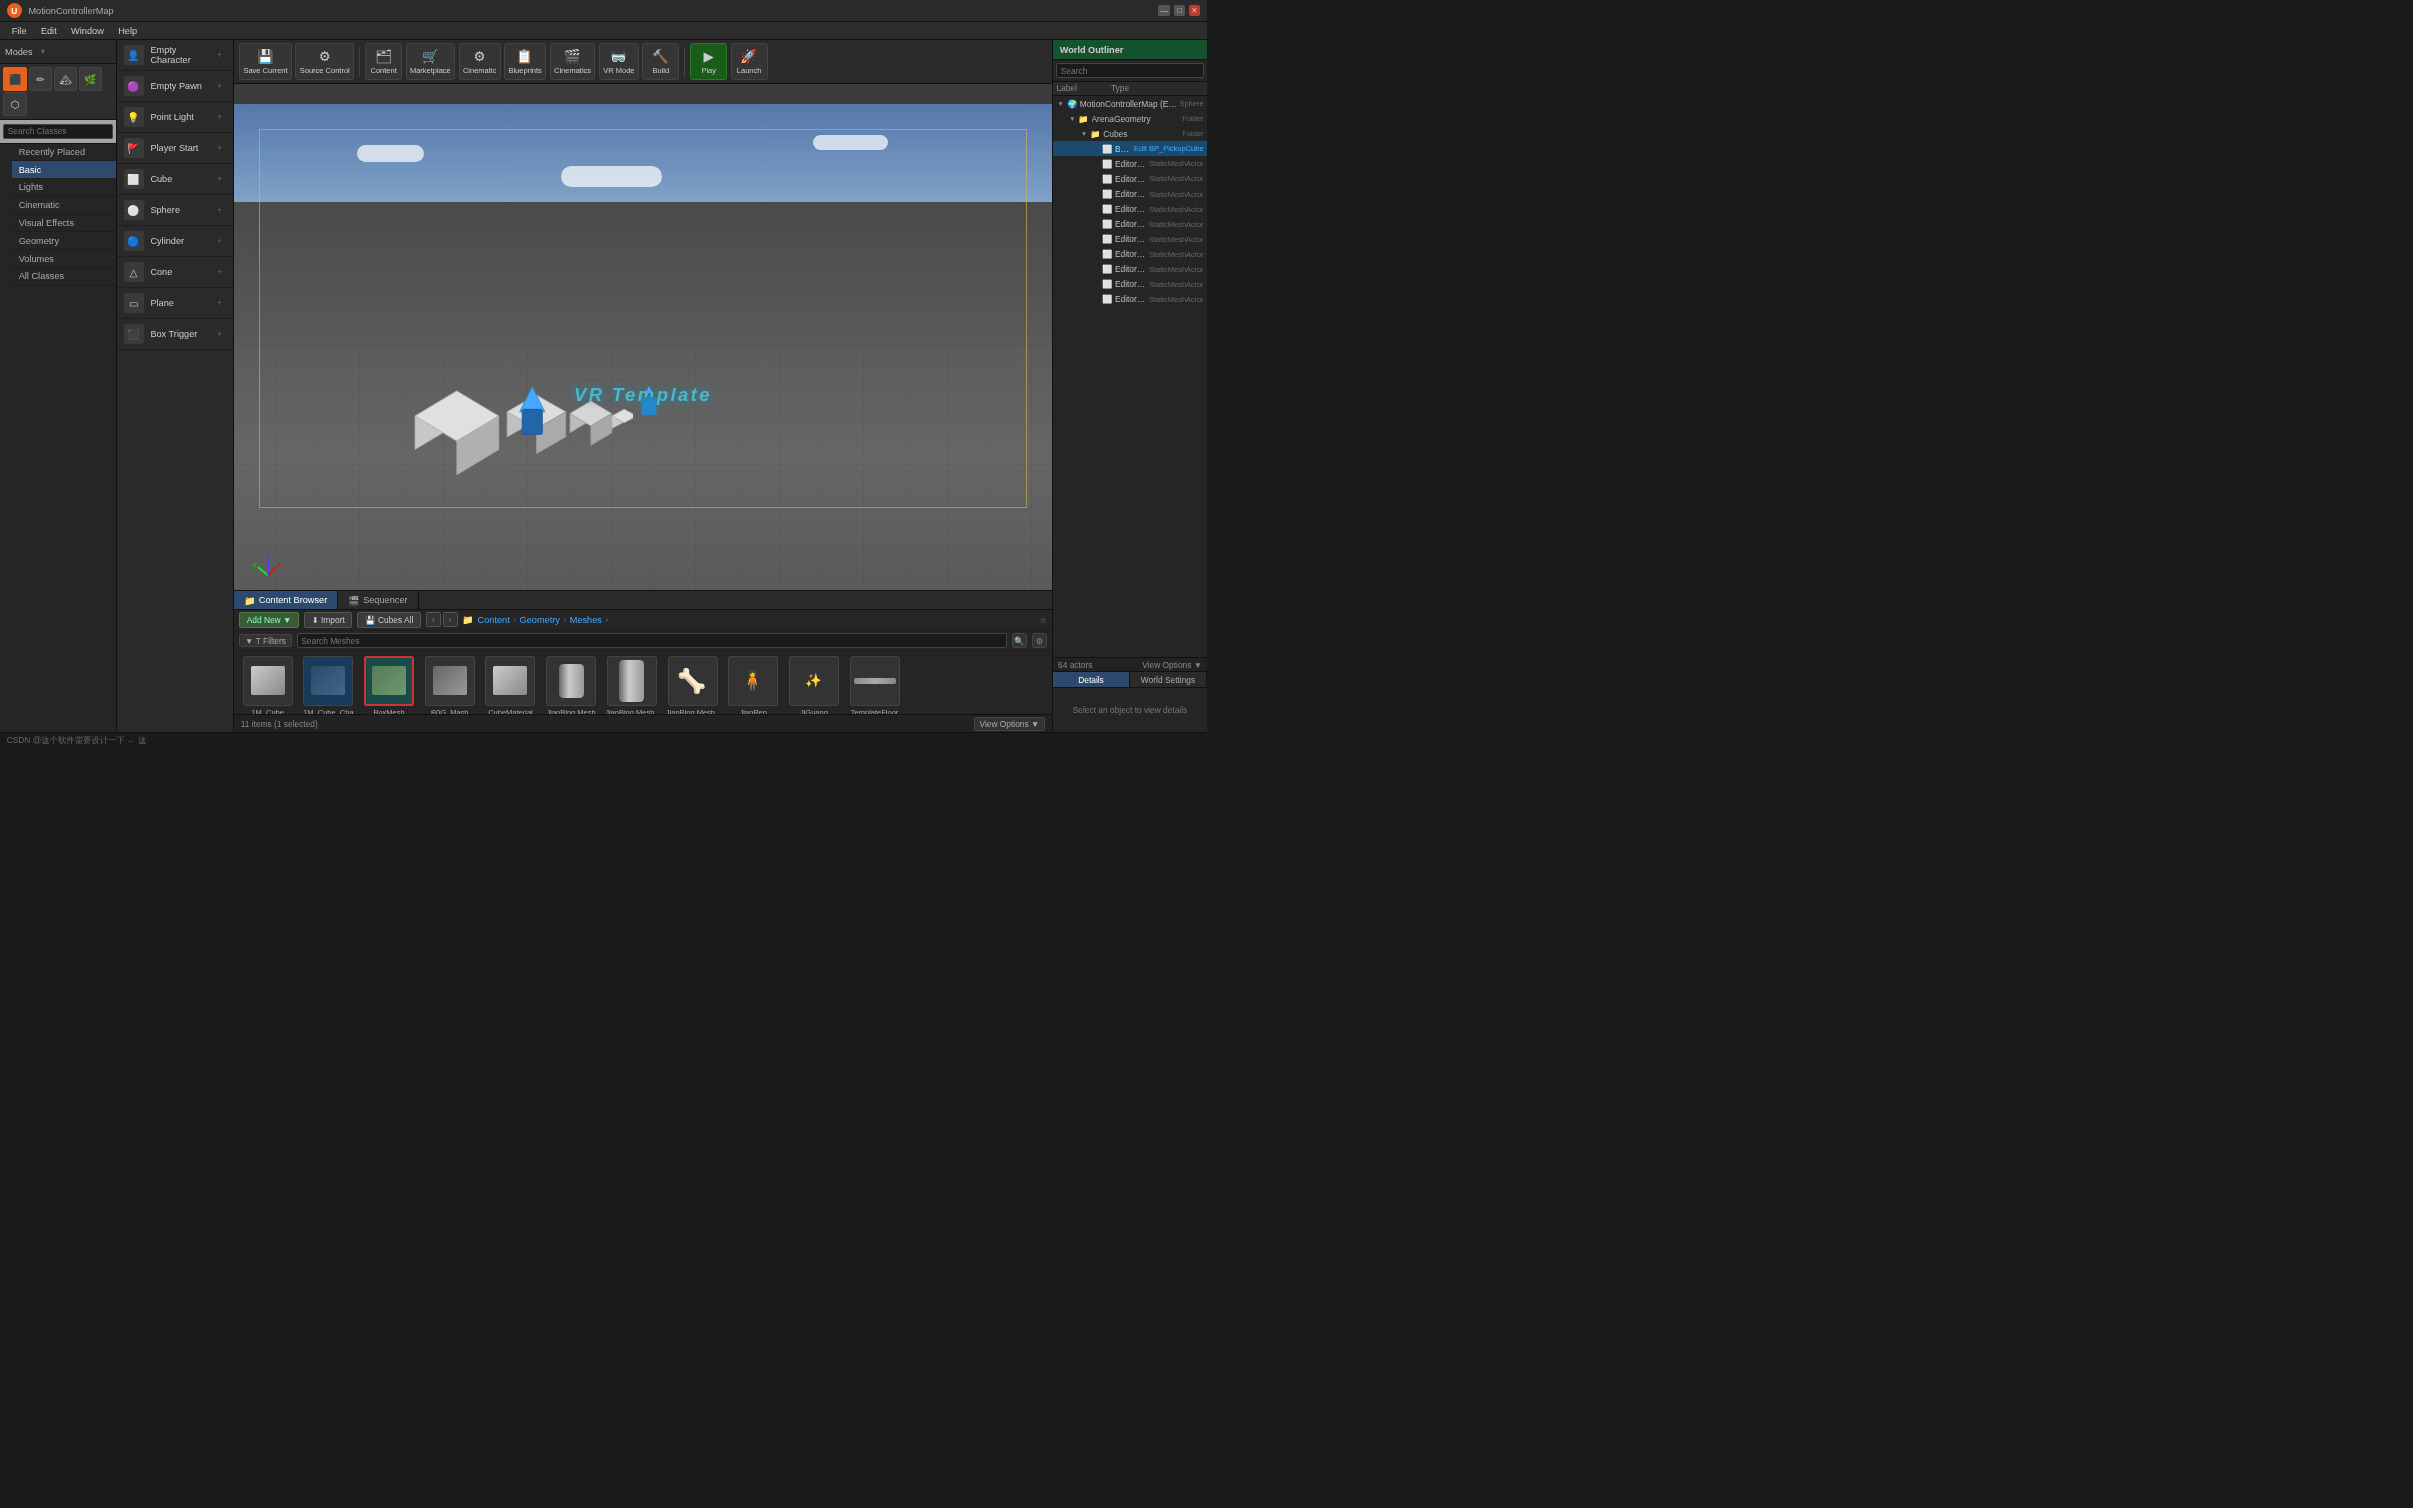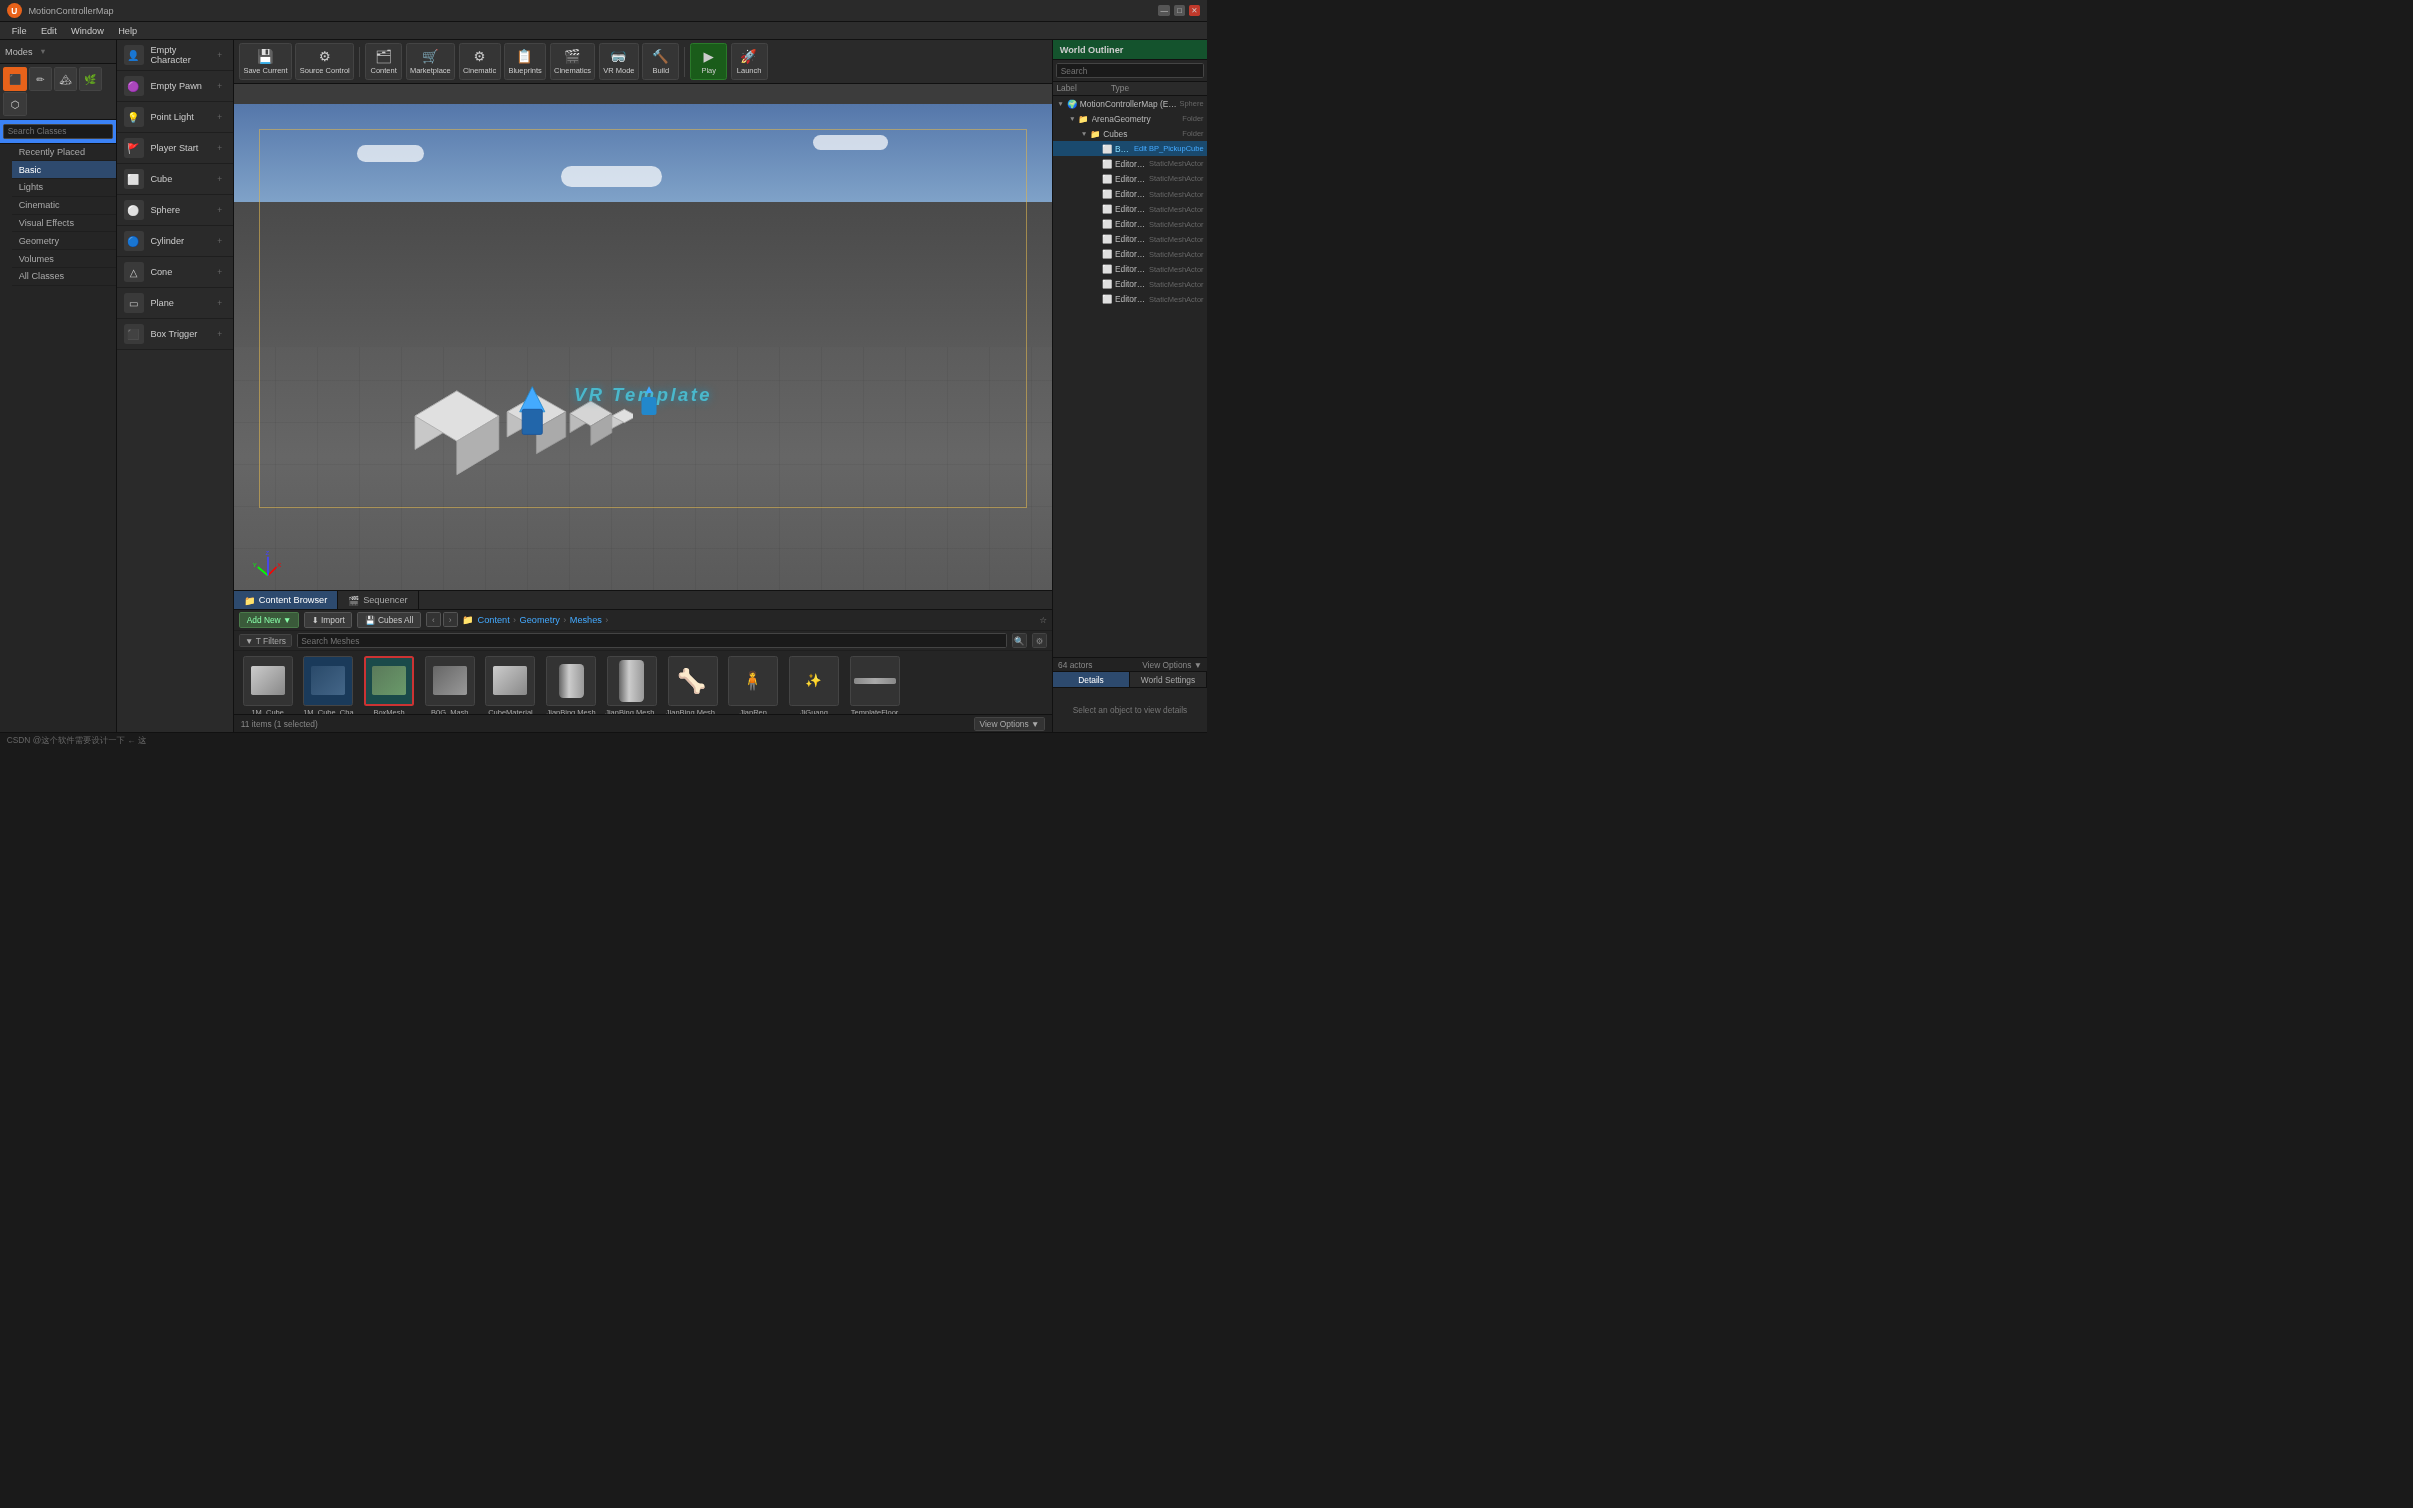--- a/index.html
+++ b/index.html
@@ -123,21 +123,21 @@
       display: flex;
       align-items: center;
       justify-content: center;
       cursor: pointer;
       font-size: 10px;
       color: #ccc;
     }
     .tool-icon-btn.active { background: #e8621a; border-color: #e8621a; }
     #search-classes {
       padding: 3.4px;
-      background: #3b82f6;
+      background: #a3a3a3;
       border-bottom: 0.8px solid #111;
     }
     #search-classes input {
       width: 100%;
       background: #1a1a1a;
       border: 0.8px solid #444;
       color: #ccc;
       font-size: 8.4px;
       padding: 1.7px 3.4px;
       border-radius: 1.7px;

